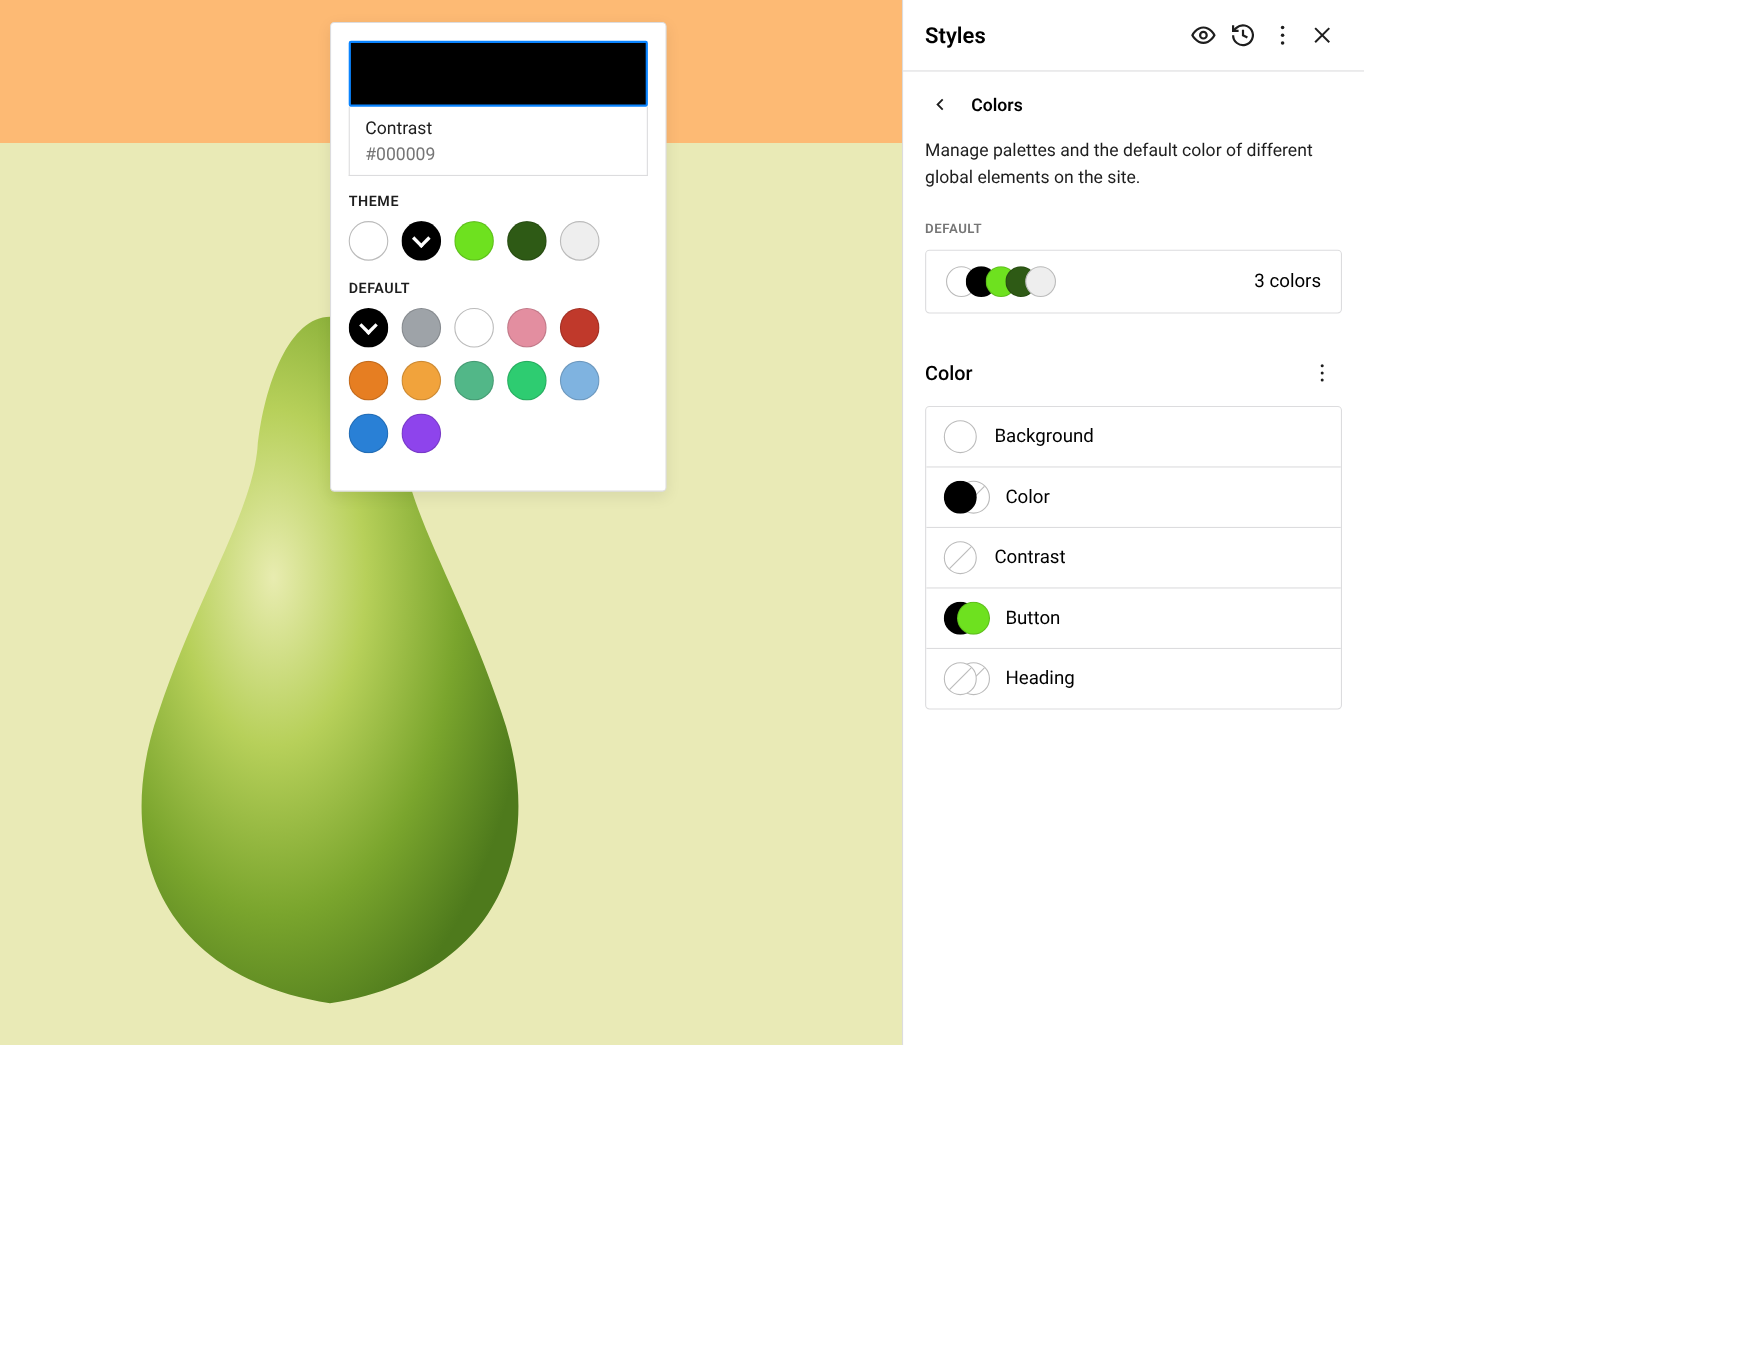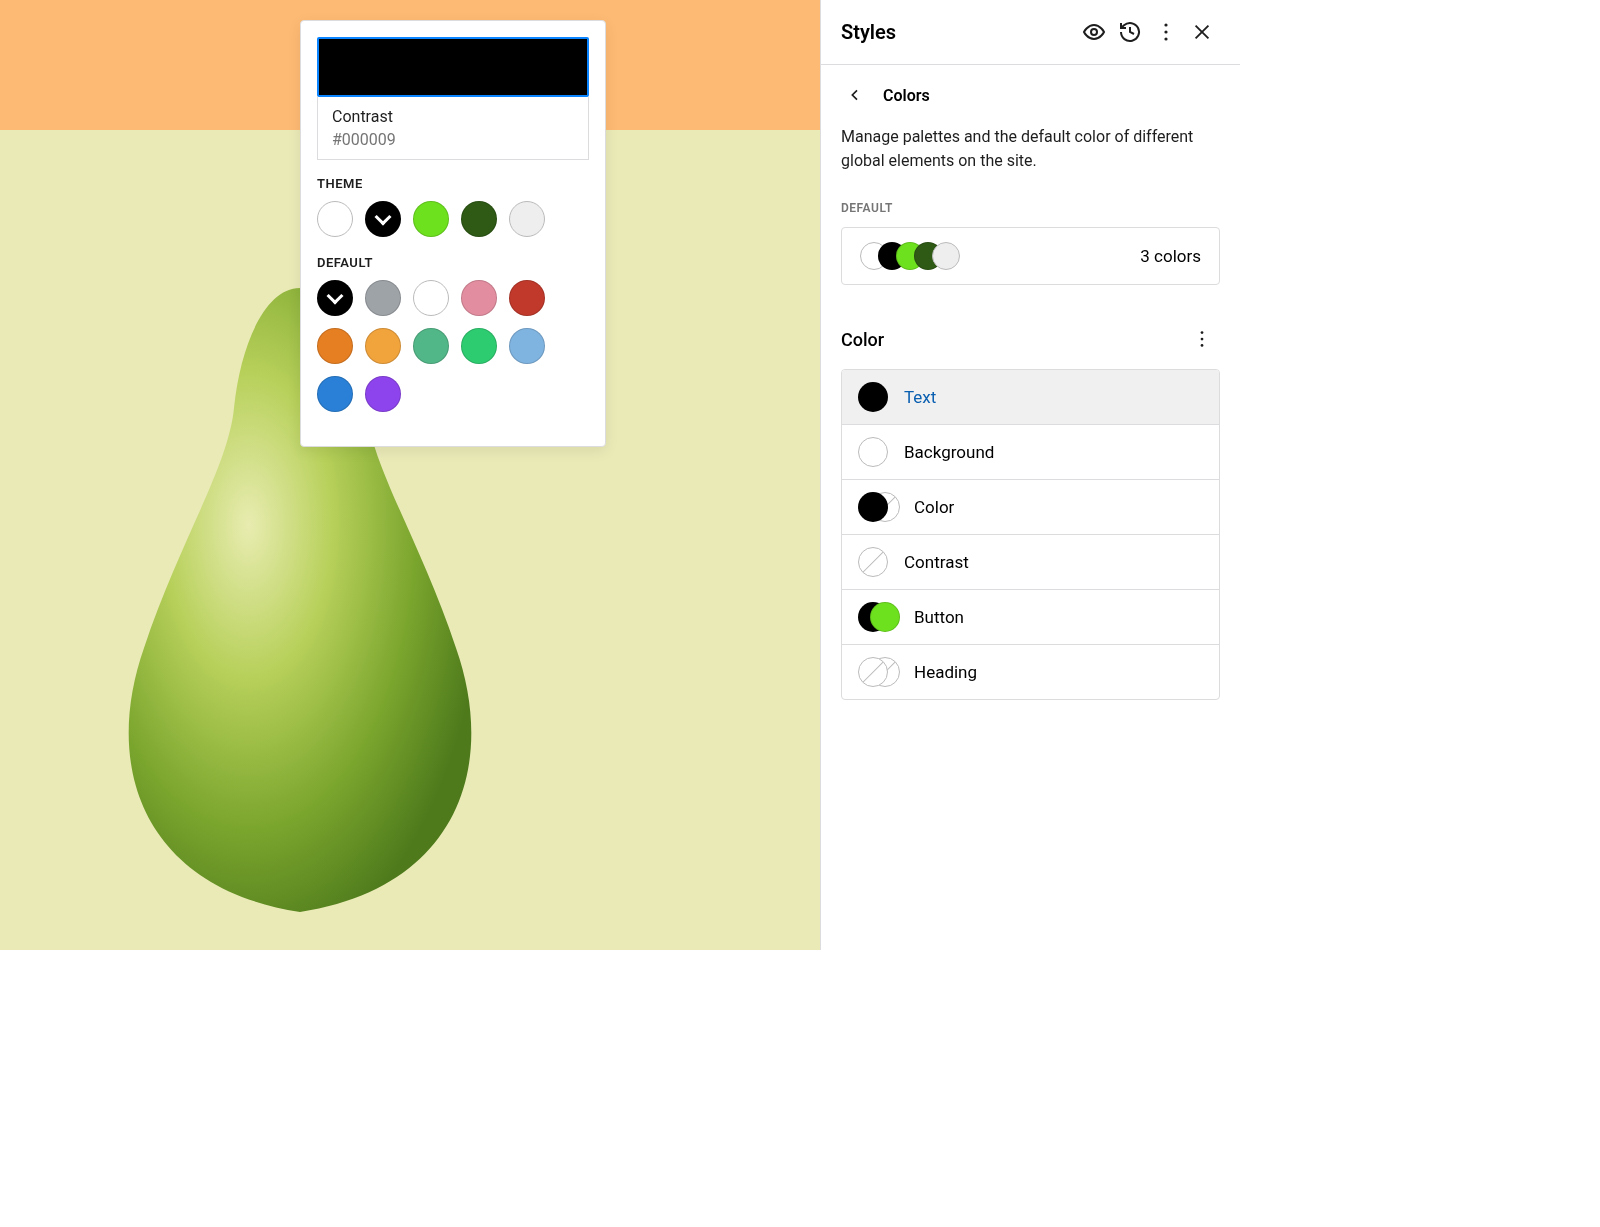--- a/index.html
+++ b/index.html
@@ -172,24 +172,20 @@
       <h3>Color</h3>
       <button class="icon-btn">
         <svg width="22" height="22" viewBox="0 0 24 24" fill="currentColor">
             <circle cx="12" cy="5" r="1.5"></circle>
             <circle cx="12" cy="12" r="1.5"></circle>
             <circle cx="12" cy="19" r="1.5"></circle>
           </svg>
       </button>
     </div>
     <div class="color-list" id="colorList">
-        <div class="color-item active">
-          <div class="pill" style="background: rgb(0, 0, 0);"></div>
-          <span class="col-label">Text</span>
-        </div>
         <div class="color-item">
           <div class="pill" style="background: rgb(255, 255, 255); border-color: rgb(187, 187, 187);"></div>
           <span class="col-label">Background</span>
         </div>
         <div class="color-item">
           <div class="duo">
             <div class="c c1" style="background: rgb(0, 0, 0);"></div>
             <div class="c c2 none"></div>
           </div>
           <span class="col-label">Color</span>

